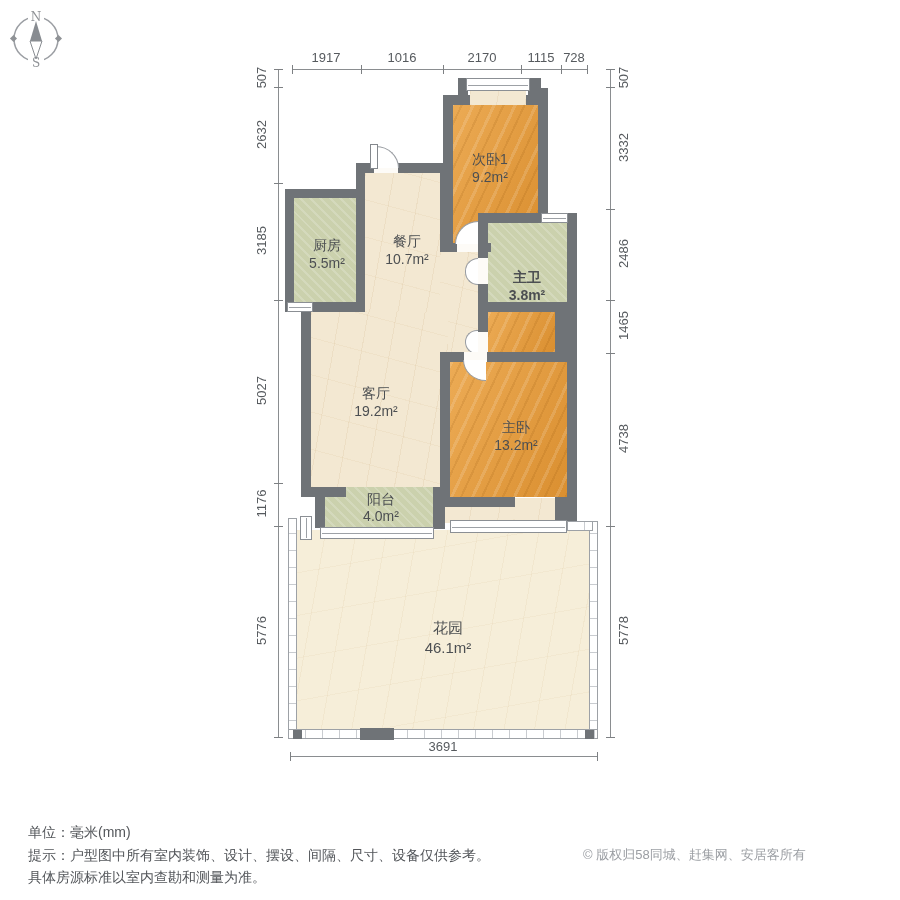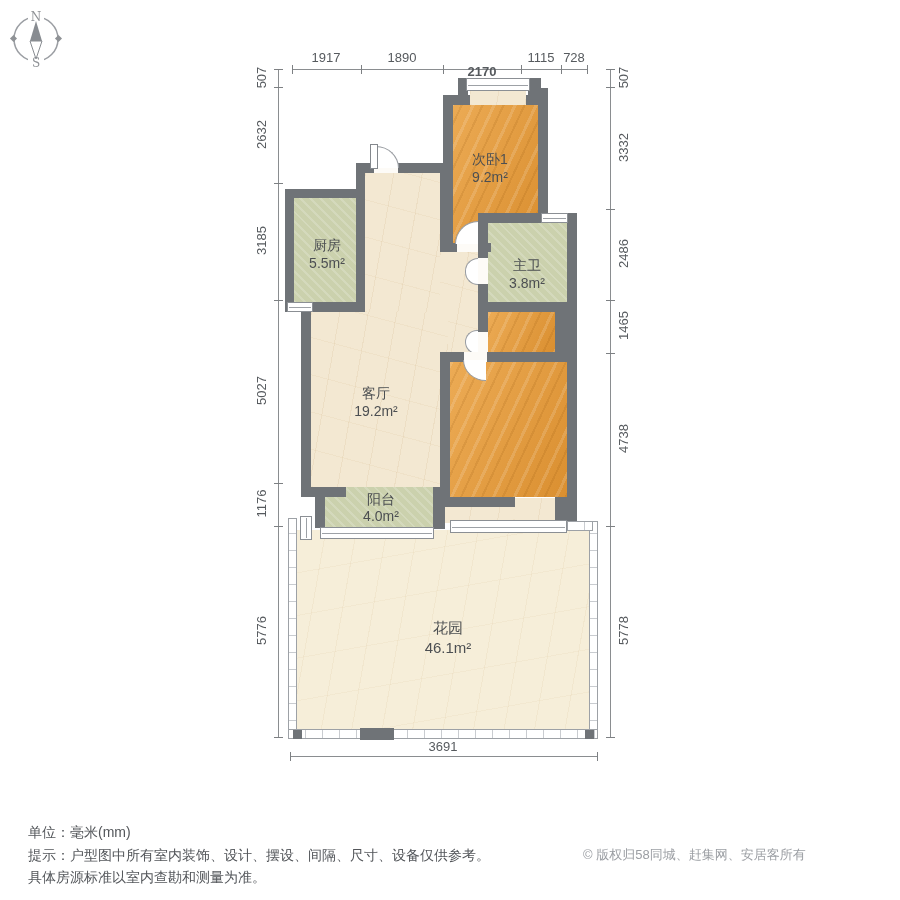--- a/index.html
+++ b/index.html
@@ -65,22 +65,22 @@
   </svg>
 
   <div class="dline" style="left:292px;top:69px;width:295px;height:1px;"></div>
   <div class="tickv" style="left:292px;top:65px;"></div>
   <div class="tickv" style="left:361px;top:65px;"></div>
   <div class="tickv" style="left:443px;top:65px;"></div>
   <div class="tickv" style="left:521px;top:65px;"></div>
   <div class="tickv" style="left:561px;top:65px;"></div>
   <div class="tickv" style="left:587px;top:65px;"></div>
   <div class="dimlab" style="left:291px;top:50px;">1917</div>
-  <div class="dimlab" style="left:367px;top:50px;">1890</div>
-  <div class="dimlab" style="left:447px;top:64px;font-weight:bold;">2170</div>
+  <div class="dimlab" style="left:367px;top:50px;">1016</div>
+  <div class="dimlab" style="left:447px;top:50px;">2170</div>
   <div class="dimlab" style="left:506px;top:50px;">1115</div>
   <div class="dimlab" style="left:539px;top:50px;">728</div>
 
   <div class="dline" style="left:278px;top:69px;width:1px;height:668px;"></div>
   <div class="tickh" style="left:274px;top:69px;"></div>
   <div class="tickh" style="left:274px;top:87px;"></div>
   <div class="tickh" style="left:274px;top:183px;"></div>
   <div class="tickh" style="left:274px;top:300px;"></div>
   <div class="tickh" style="left:274px;top:483px;"></div>
   <div class="tickh" style="left:274px;top:526px;"></div>
@@ -203,27 +203,35 @@
   <div class="arc" style="left:463px;top:360px;width:23px;height:21px;border-radius:0 0 0 100%;border-right:none;border-top:none;"></div>
 
   <div class="rlabel" style="left:445px;top:150px;">
     <div>次卧1</div>
     <div>9.2m²</div>
   </div>
   <div class="rlabel" style="left:282px;top:236px;">
     <div>厨房</div>
     <div>5.5m²</div>
   </div>
-  <div class="rlabel" style="left:482px;top:256px;">
+  <div class="rlabel" style="left:362px;top:232px;">
+    <div>餐厅</div>
+    <div>10.7m²</div>
+  </div>
+  <div class="rlabel" style="left:482px;top:268px;font-weight:bold;">
     <div>主卫</div>
     <div>3.8m²</div>
   </div>
   <div class="rlabel" style="left:331px;top:384px;">
     <div>客厅</div>
     <div>19.2m²</div>
+  </div>
+  <div class="rlabel" style="left:471px;top:418px;">
+    <div>主卧</div>
+    <div>13.2m²</div>
   </div>
   <div class="rlabel" style="left:336px;top:491px;line-height:17px;">
     <div>阳台</div>
     <div>4.0m²</div>
   </div>
   <div class="rlabel" style="left:403px;top:618px;font-size:15px;line-height:20px;">
     <div>花园</div>
     <div>46.1m²</div>
   </div>
 

